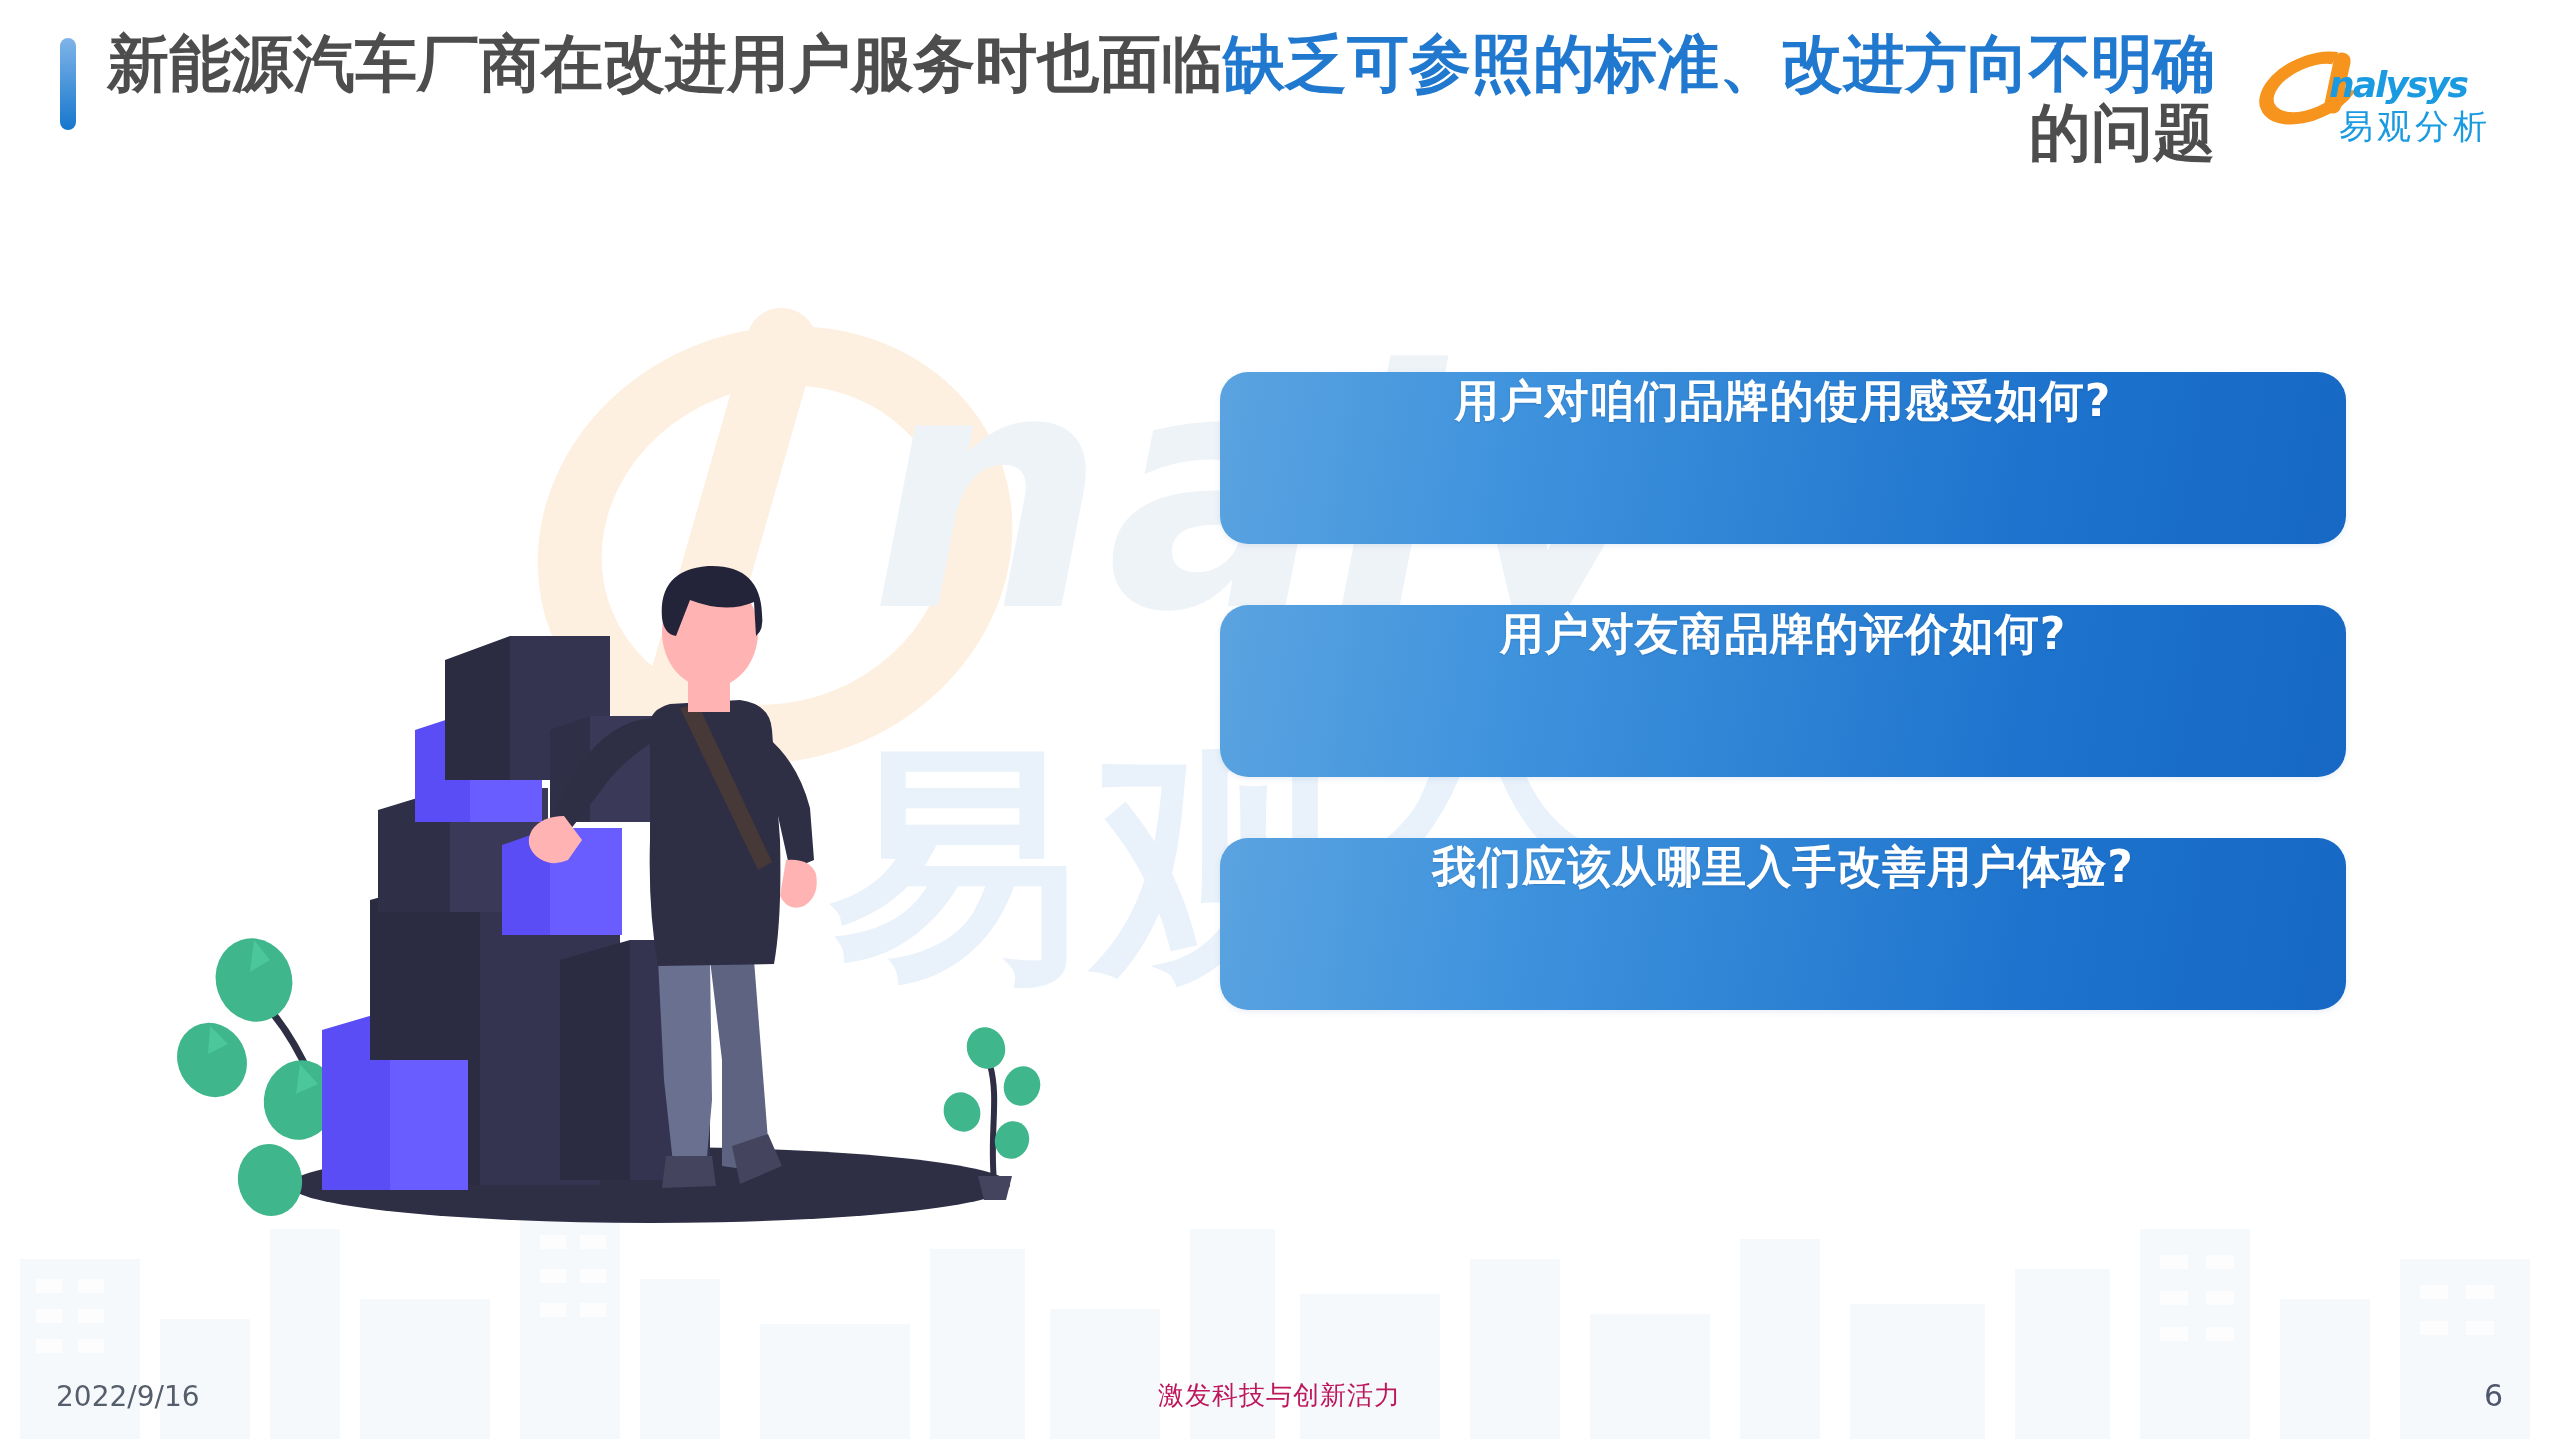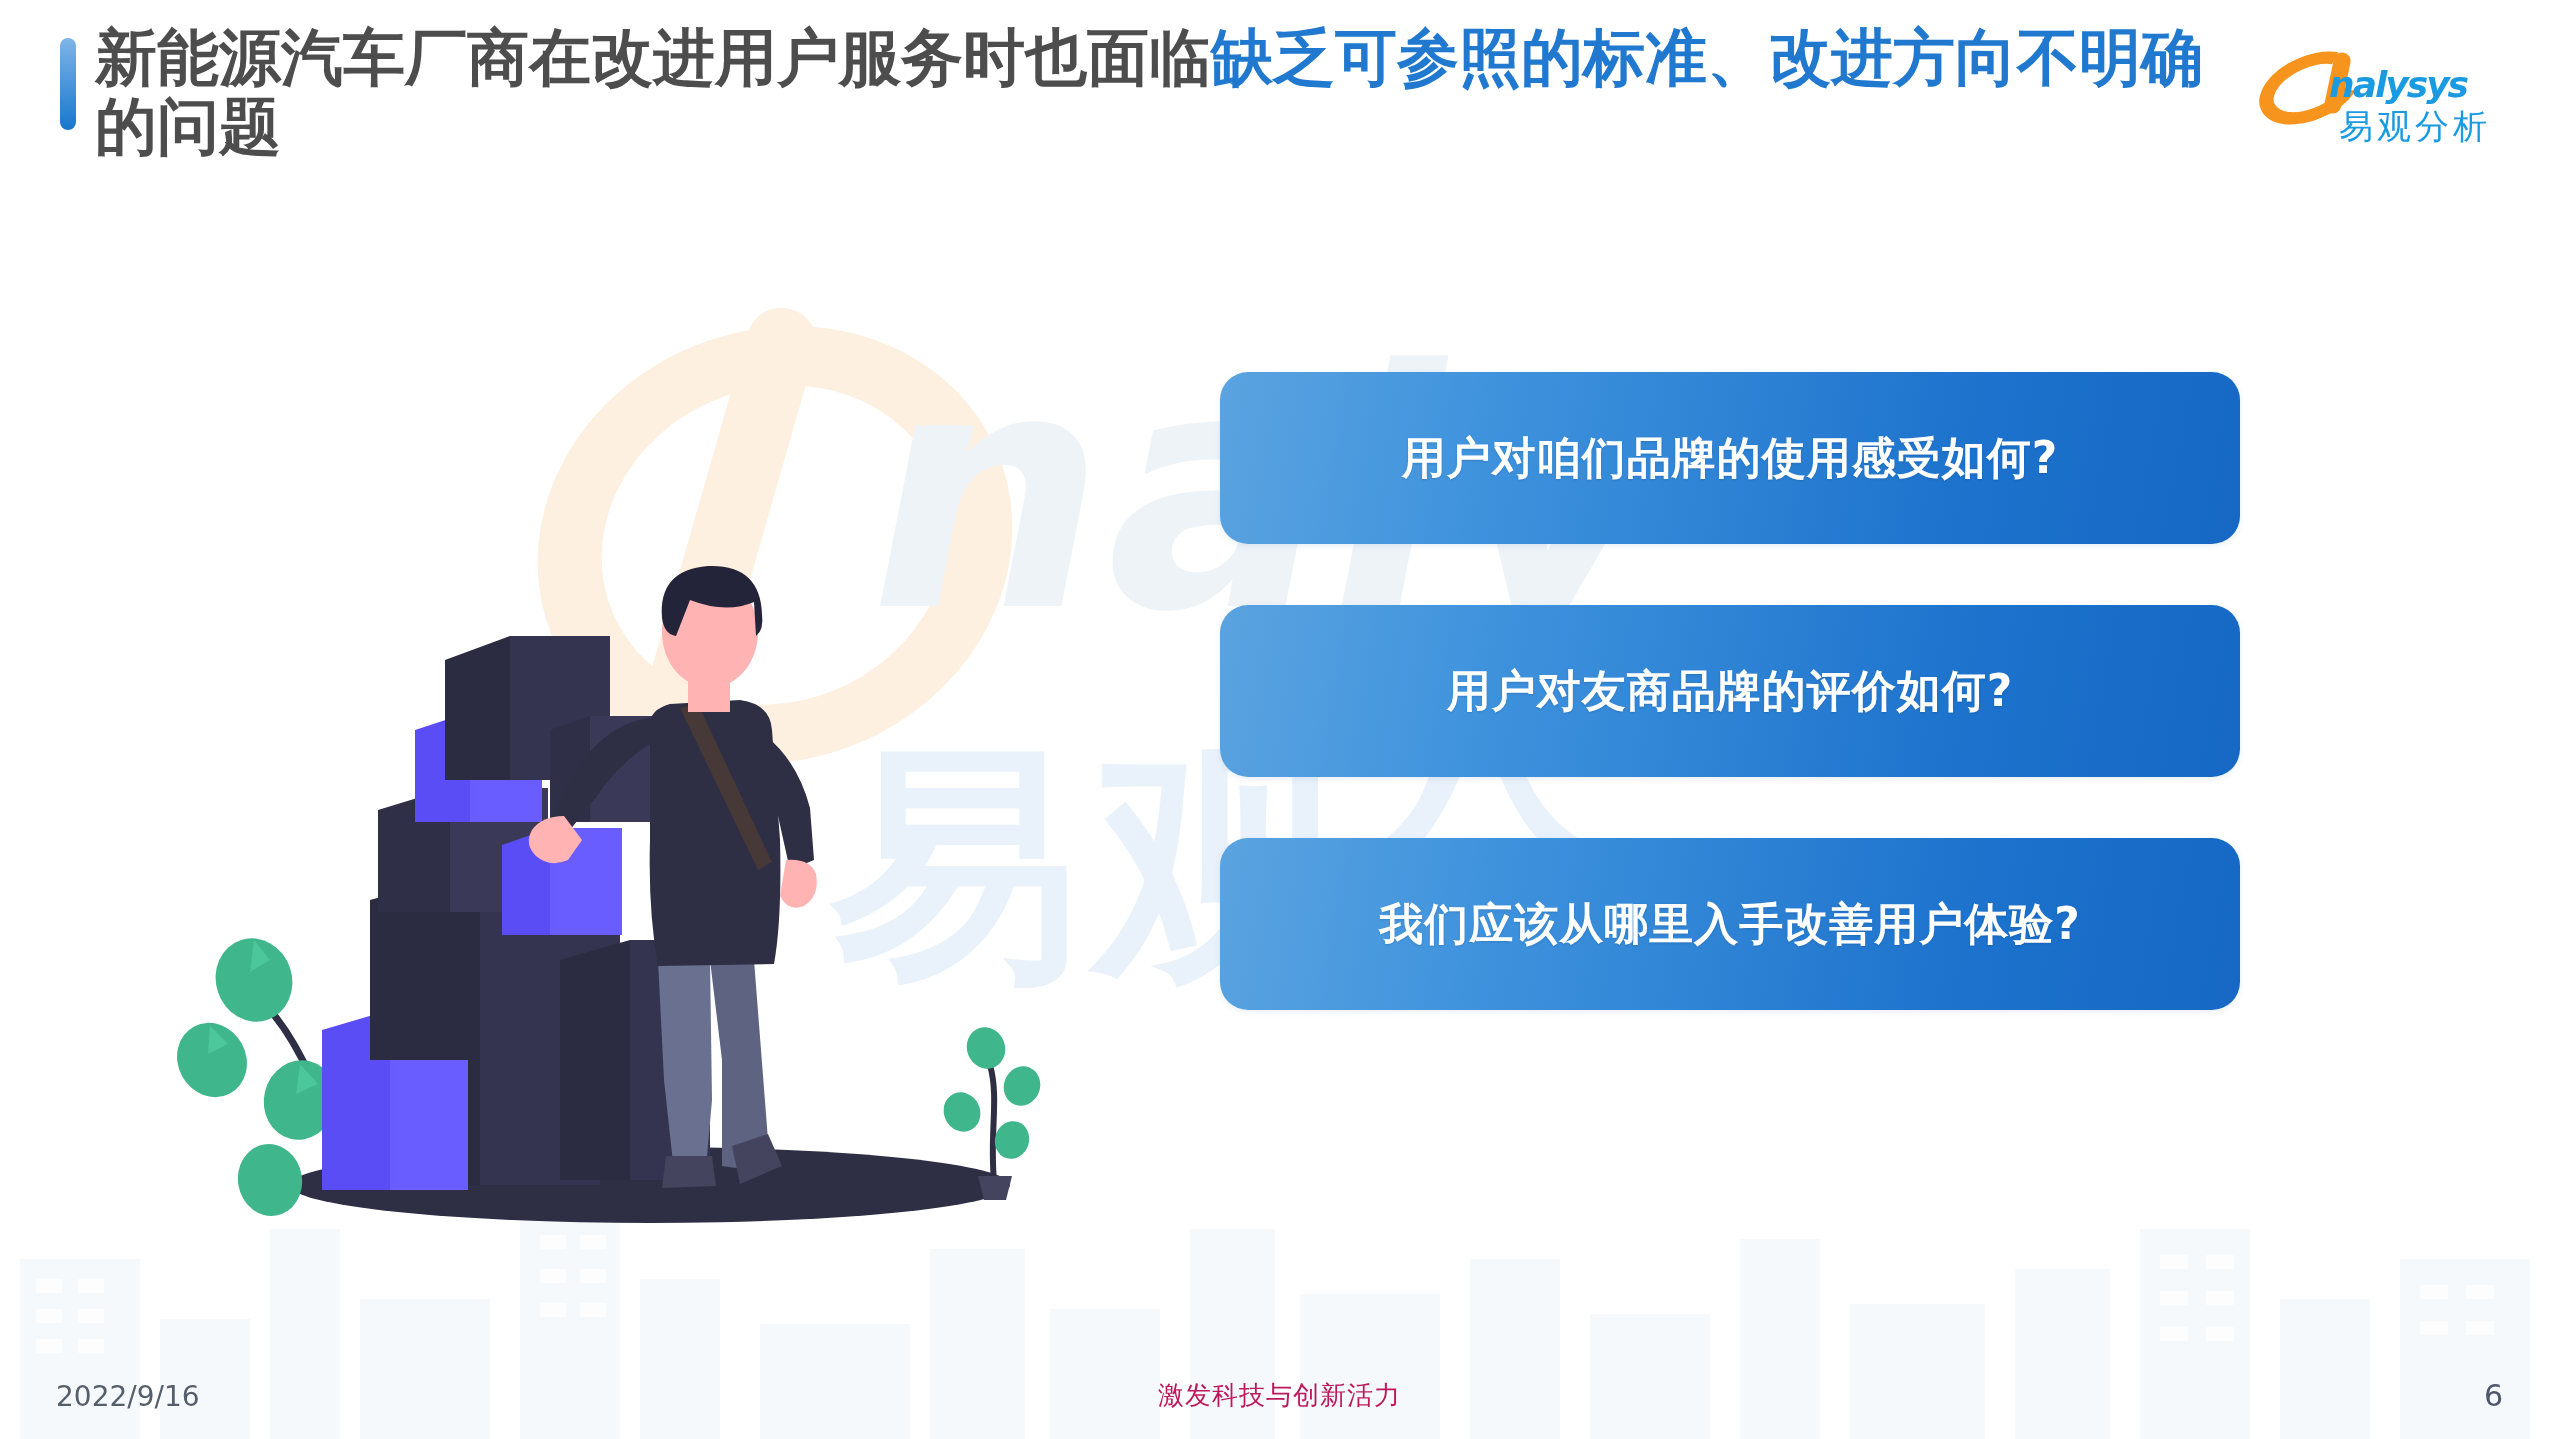--- a/index.html
+++ b/index.html
@@ -62,27 +62,28 @@
   }
 
   
   .title-bar{
     position:absolute; left:60px; top:38px;
     width:16px; height:92px;
     border-radius:8px;
     background:linear-gradient(180deg,#7fb4e8 0%,#1677cd 100%);
   }
   .title{
-    position:absolute; left:95px; top:23px;
+    position:absolute; left:95px; top:29px;
     width:2120px;
     font-size:62px;
     font-weight:700;
     line-height:1.12;
     color:#4d4d4d;
     letter-spacing:0px;
+    text-align:right;
   }
   .title .hl{ color:#2079cf; }
 
   
   .logo{
     position:absolute; right:42px; top:28px;
     width:250px; height:118px;
   }
   .logo-main{
     position:absolute; left:0; top:22px;
@@ -115,24 +116,24 @@
     color:#1a9ae0; letter-spacing:4px;
   }
 
   
   .boxes{
     position:absolute; left:1220px; top:372px;
     width:1240px;
   }
   .qbox{
     position:relative;
-    width:1020px; height:172px;
+    width:1126px; height:172px;
     border-radius:28px;
     background:linear-gradient(100deg,#5ba3e0 0%,#3f93dd 26%,#1c72cc 74%,#1668c4 100%);
-    display:flex; align-items:center; justify-content:center;
+    display:flex; align-items:flex-start; justify-content:center;
     margin-bottom:61px;
     box-shadow:0 2px 6px rgba(30,90,160,.10);
   }
   .qbox:last-child{ margin-bottom:16px; }
   .qbox-text{
     color:#ffffff;
     font-size:44px;
     font-weight:700;
     letter-spacing:1px;
     text-shadow:0 1px 2px rgba(0,40,90,.18);

